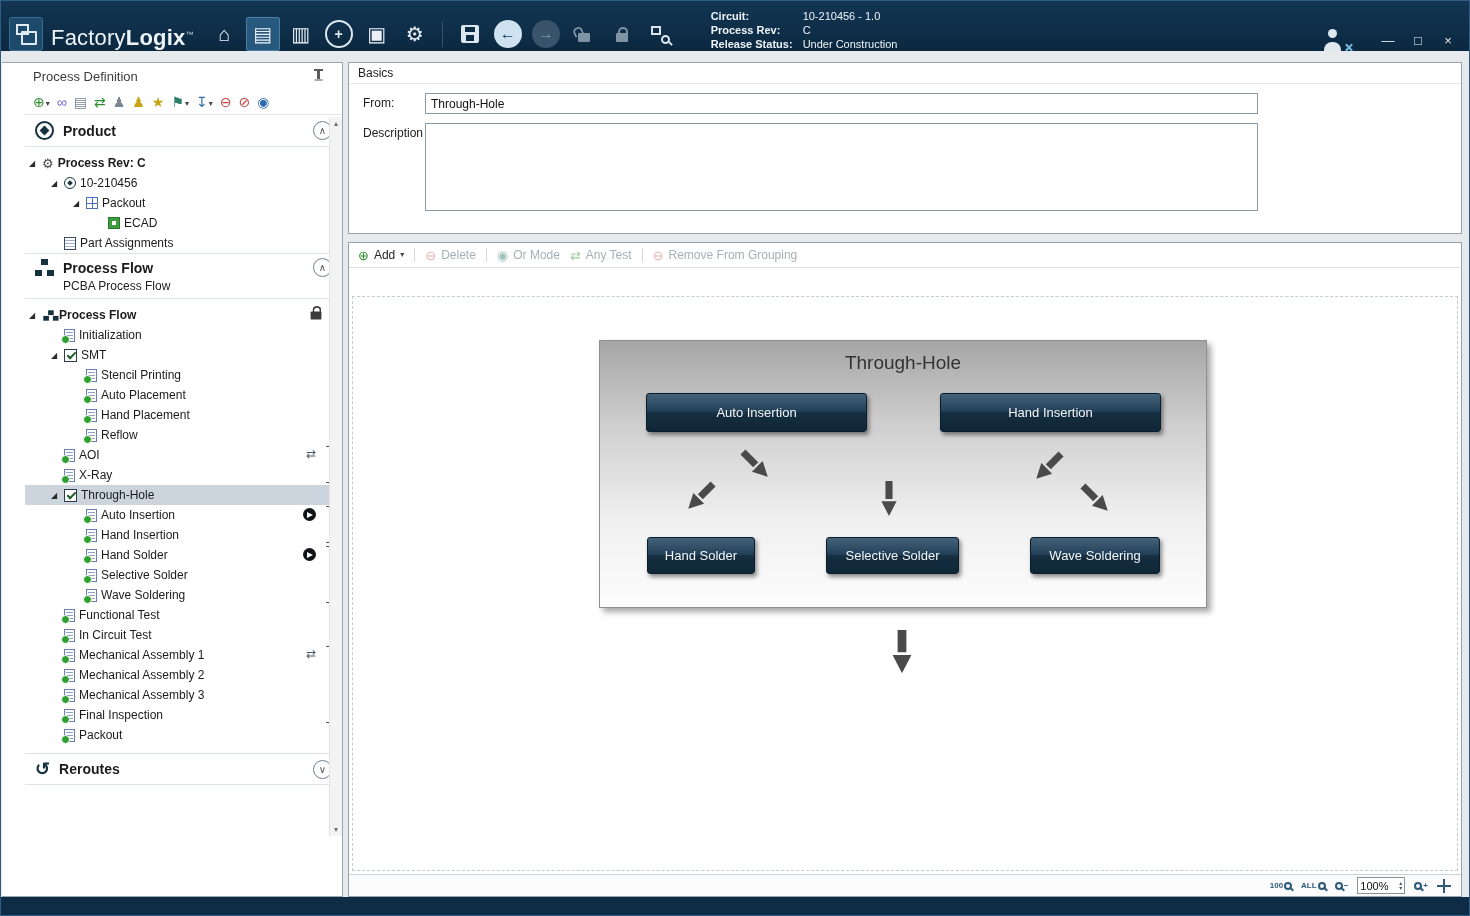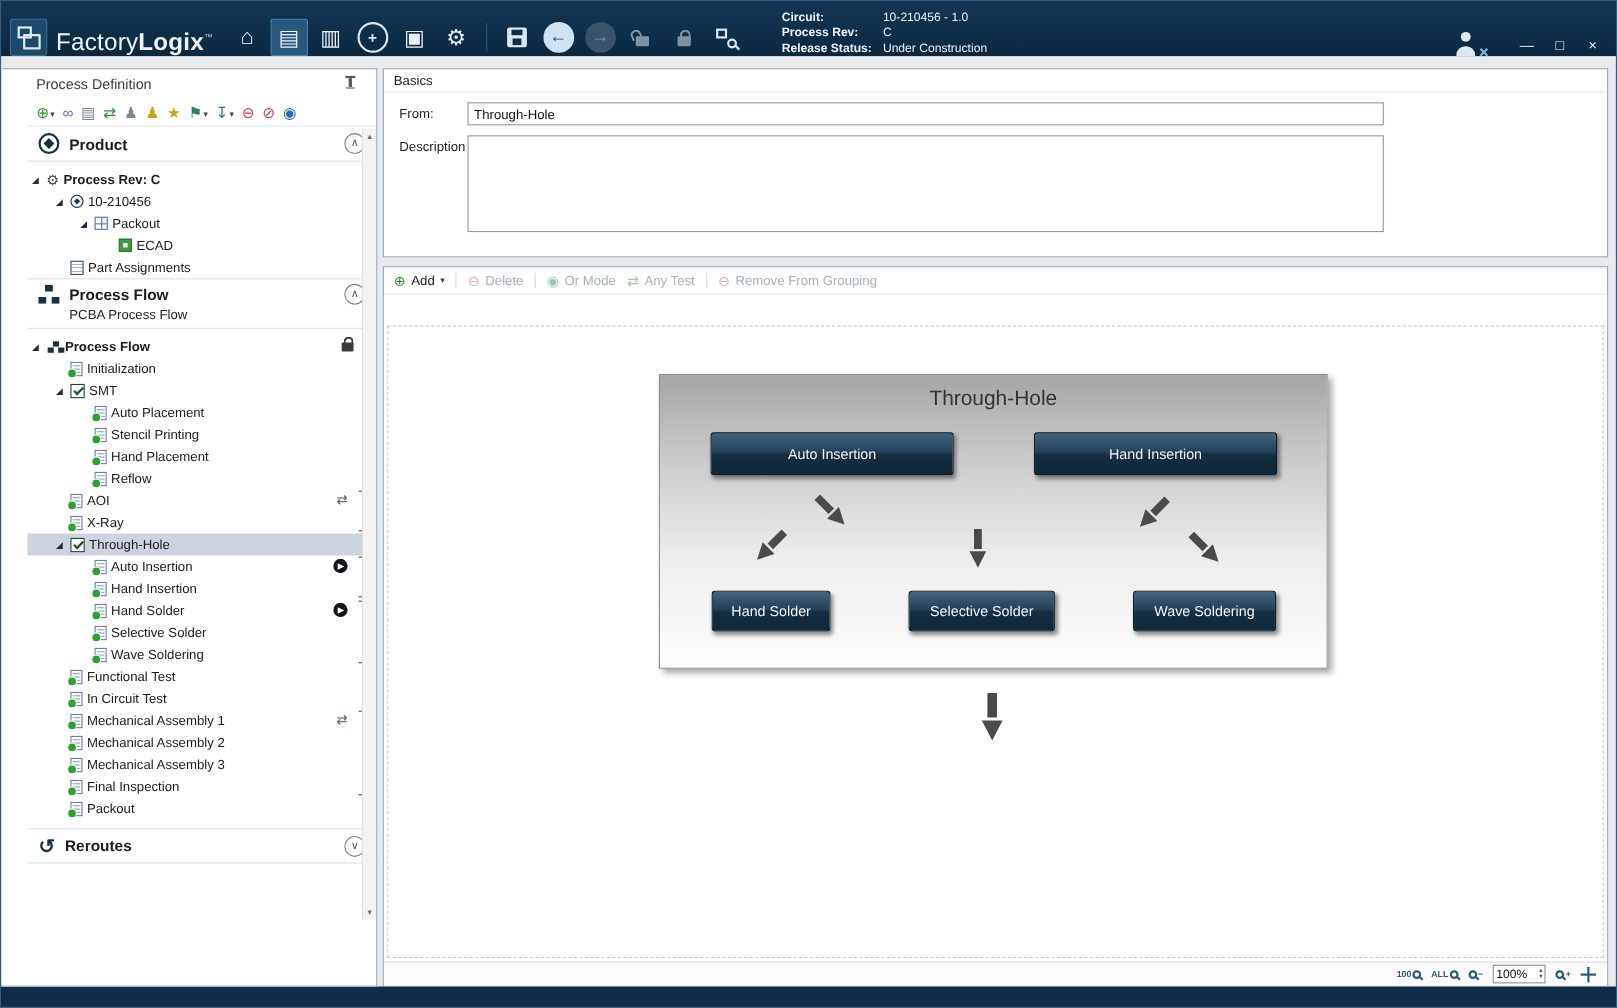--- a/index.html
+++ b/index.html
@@ -343,27 +343,27 @@
         <div class="trow">
           <span class="ind l1"></span>
             <span class="exp">◢</span>
             <span class="icn groupicon"></span>
             <span class="tlabel">SMT</span>
         </div>
         <div class="trow">
           <span class="ind l2"></span>
             <span class="exp"></span>
             <span class="icn stepicon"></span>
+            <span class="tlabel">Stencil Printing</span>
+        </div>
+        <div class="trow">
+          <span class="ind l2"></span>
+            <span class="exp"></span>
+            <span class="icn stepicon"></span>
             <span class="tlabel">Auto Placement</span>
-        </div>
-        <div class="trow">
-          <span class="ind l2"></span>
-            <span class="exp"></span>
-            <span class="icn stepicon"></span>
-            <span class="tlabel">Stencil Printing</span>
         </div>
         <div class="trow">
           <span class="ind l2"></span>
             <span class="exp"></span>
             <span class="icn stepicon"></span>
             <span class="tlabel">Hand Placement</span>
         </div>
         <div class="trow">
           <span class="ind l2"></span>
             <span class="exp"></span>

